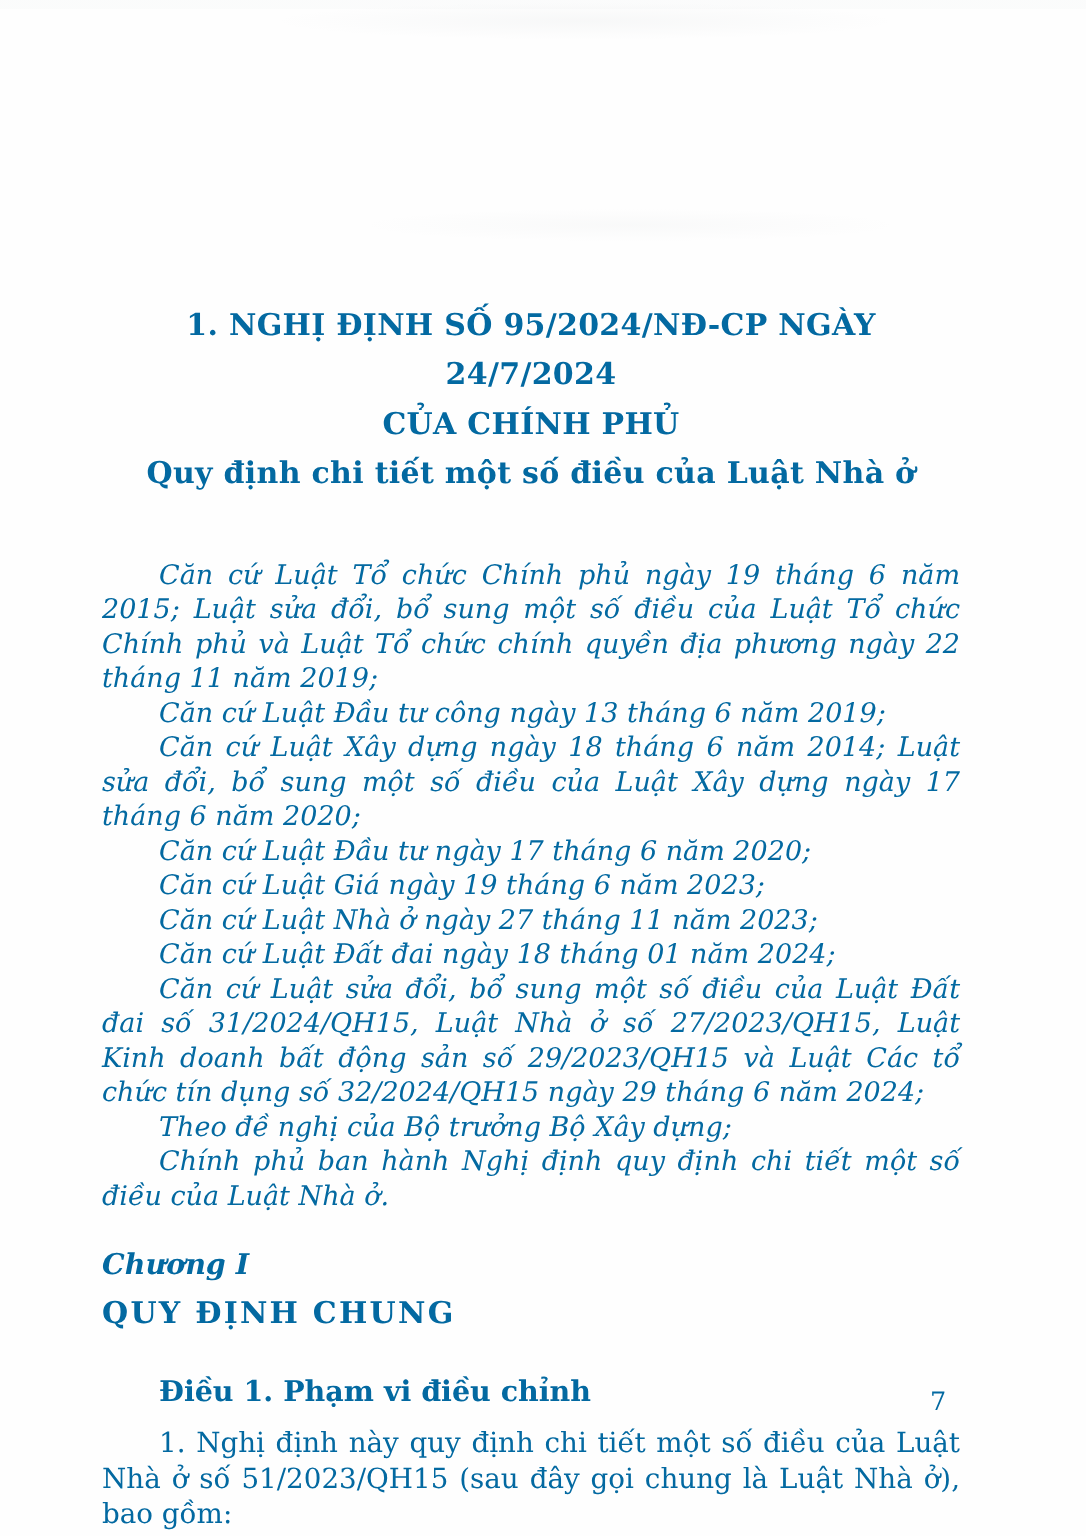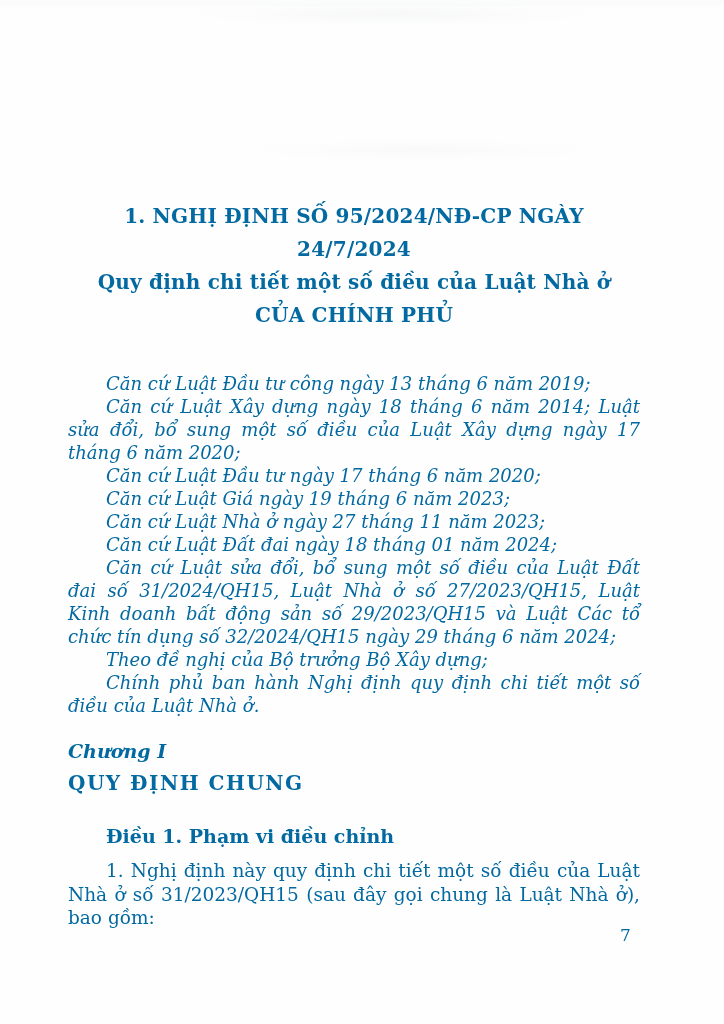--- a/index.html
+++ b/index.html
@@ -93,41 +93,42 @@
   }
 </style>
 </head>
 <body>
 
 <div class="page">
   <div class="content">
 
     <div class="title-block">
       <div>1. NGHỊ ĐỊNH SỐ 95/2024/NĐ-CP NGÀY 24/7/2024</div>
+      <div>CỦA CHÍNH PHỦ</div>
       <div>Quy định chi tiết một số điều của Luật Nhà ở</div>
-      <div>CỦA CHÍNH PHỦ</div>
     </div>
 
     <div class="preamble">
+        <p>Căn cứ Luật Tổ chức Chính phủ ngày 19 tháng 6 năm 2015; Luật sửa đổi, bổ sung một số điều của Luật Tổ chức Chính phủ và Luật Tổ chức chính quyền địa phương ngày 22 tháng 11 năm 2019;</p>
         <p>Căn cứ Luật Đầu tư công ngày 13 tháng 6 năm 2019;</p>
         <p>Căn cứ Luật Xây dựng ngày 18 tháng 6 năm 2014; Luật sửa đổi, bổ sung một số điều của Luật Xây dựng ngày 17 tháng 6 năm 2020;</p>
         <p>Căn cứ Luật Đầu tư ngày 17 tháng 6 năm 2020;</p>
         <p>Căn cứ Luật Giá ngày 19 tháng 6 năm 2023;</p>
         <p>Căn cứ Luật Nhà ở ngày 27 tháng 11 năm 2023;</p>
         <p>Căn cứ Luật Đất đai ngày 18 tháng 01 năm 2024;</p>
         <p>Căn cứ Luật sửa đổi, bổ sung một số điều của Luật Đất đai số 31/2024/QH15, Luật Nhà ở số 27/2023/QH15, Luật Kinh doanh bất động sản số 29/2023/QH15 và Luật Các tổ chức tín dụng số 32/2024/QH15 ngày 29 tháng 6 năm 2024;</p>
         <p>Theo đề nghị của Bộ trưởng Bộ Xây dựng;</p>
         <p>Chính phủ ban hành Nghị định quy định chi tiết một số điều của Luật Nhà ở.</p>
       </div>
 
     <div class="chapter">
       <div class="chapter-label">Chương I</div>
       <div class="chapter-title">QUY ĐỊNH CHUNG</div>
     </div>
 
     <div class="article-heading">Điều 1. Phạm vi điều chỉnh</div>
 
-    <p class="article-paragraph">1. Nghị định này quy định chi tiết một số điều của Luật Nhà ở số 31/2023/QH15 (sau đây gọi chung là Luật Nhà ở), bao gồm:</p>
+    <p class="article-paragraph">1. Nghị định này quy định chi tiết một số điều của Luật Nhà ở số 51/2023/QH15 (sau đây gọi chung là Luật Nhà ở), bao gồm:</p>
 
   </div>
 
   <div class="page-number">7</div>
 </div>
 
 </body></html>

